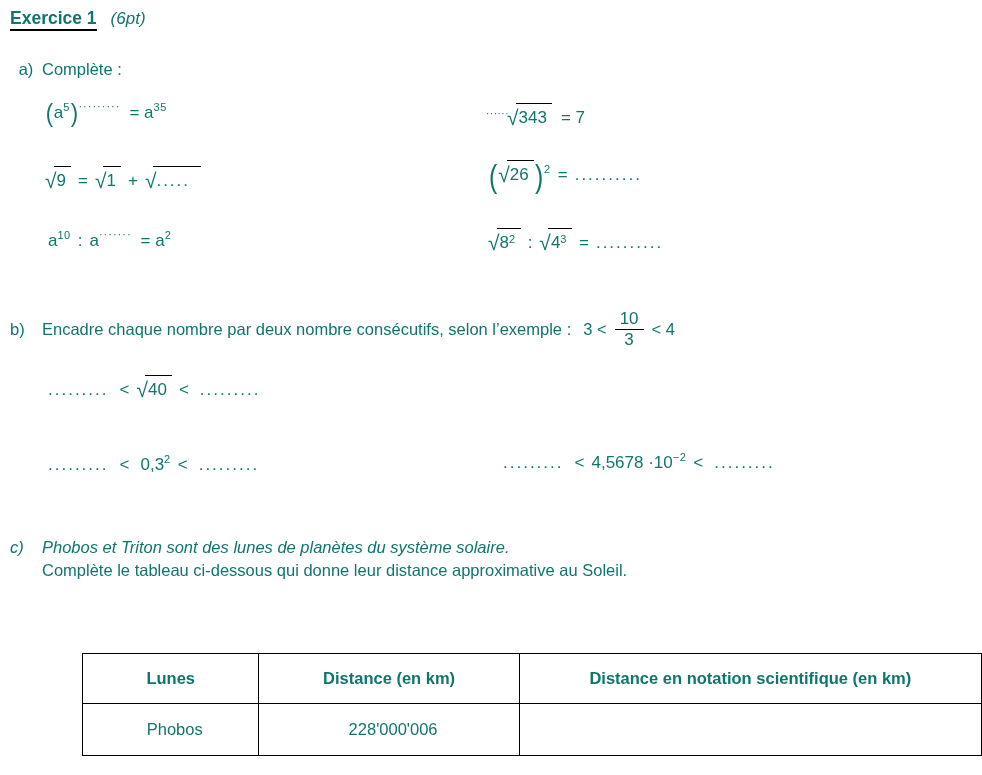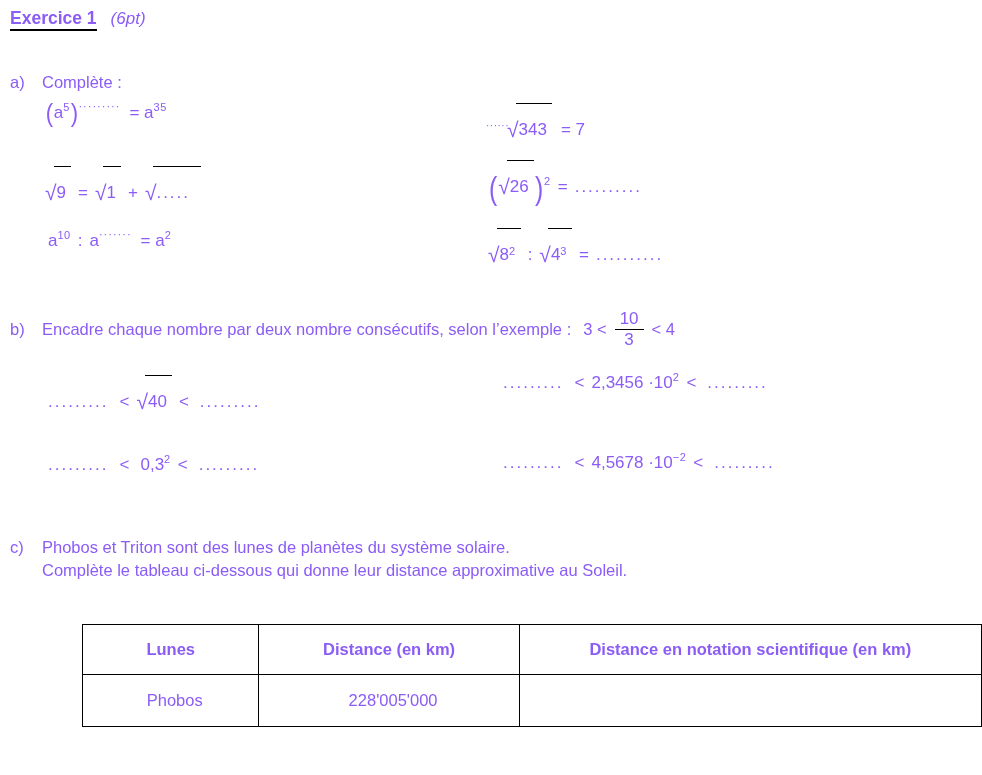--- a/index.html
+++ b/index.html
@@ -1,21 +1,21 @@
 <!DOCTYPE html>
 <html><head>
 <meta charset="utf-8">
 <style>
   html,body { margin:0; padding:0; background:#ffffff; }
   .page {
     position: relative;
     width: 982px;
     height: 775px;
     background: #ffffff;
-    color: #8b5cf6;
+    color: #0f766e;
     font-family: "Liberation Sans", "DejaVu Sans", sans-serif;
     font-size: 16.5px;
     overflow: hidden;
   }
   .abs { position: absolute; white-space: nowrap; }
 
   
   .title { font-weight: bold; font-size: 17.5px; border-bottom: 2px solid #000; padding-bottom: 1px; }
   .points { font-style: italic; font-size: 17px; margin-left: 14px; }
 
@@ -28,21 +28,21 @@
   .dotline { font-size: 11px; letter-spacing: 1px; top: -8px; }
   .idx { font-size: 10px; letter-spacing: 0.5px; position: relative; top: -6px; margin-right: -2px; }
   .op { margin: 0 7px; }
   .gap { margin-left: 9px; }
   .blank { letter-spacing: 2px; }
   .blank.l { margin-right: 4px; }
   .blank.r { margin-left: 4px; }
 
   .sqrt { display: inline-block; white-space: nowrap; }
   .sqrt .sign { display: inline-block; font-size: 21px; line-height: 1; vertical-align: -2px; }
-  .sqrt .bar { display: inline-block; border-top: 1.6px solid #000; margin-left: -3px; padding: 16px 5px 0 3px; line-height: 1.12; text-align: right; }
+  .sqrt .bar { display: inline-block; border-top: 1.6px solid #000; margin-left: -3px; padding: 4px 5px 0 3px; line-height: 1.12; text-align: right; }
   .sqrt .bar .sup { top: -5px; }
   .sqrt .bar .dots { letter-spacing: 2px; padding-right: 6px; }
 
   .bigp  { display: inline-block; font-size: 26px; line-height: 1; vertical-align: -4px; transform: scaleX(0.85); }
   .bigp2 { display: inline-block; font-size: 31px; line-height: 1; vertical-align: -7px; transform: scaleX(0.8); }
 
   .frac { display: inline-flex; flex-direction: column; text-align: center; vertical-align: middle; margin: 0 8px; font-size: 17px; line-height: 1.15; }
   .frac .den { border-top: 1.7px solid #000; }
   .frac .num, .frac .den { padding: 0 5px; }
 
@@ -62,21 +62,21 @@
 </style>
 </head>
 <body>
 
 <div class="page">
 
   <div class="abs" style="left:10px; top:8px;">
     <span class="title">Exercice 1</span><span class="points">(6pt)</span>
   </div>
 
-  <div class="abs" style="left:10px; top:73px;">
+  <div class="abs" style="left:10px; top:60px;text-align:center;">
     <span class="lab">a)</span><span>Complète :</span>
   </div>
 
   <div class="abs math" style="left:45px; top:100px;">
     <span class="bigp">(</span><span>a</span><span class="sup">5</span><span class="bigp">)</span><span class="sup dotline">·········</span><span class="gap">= a</span><span class="sup">35</span>
   </div>
 
   <div class="abs math" style="left:486px; top:103px;">
     <span class="idx">······</span><span class="sqrt"><span class="sign">√</span><span class="bar"><span>343</span></span></span><span class="gap">= 7</span>
   </div>
@@ -105,52 +105,49 @@
         <span class="num">10</span>
         <span class="den">3</span>
       </span>
       <span>&lt; 4</span>
   </div>
 
   <div class="abs math" style="left:48px; top:375px;">
     <span class="blank l">.........</span><span class="op">&lt;</span><span class="sqrt"><span class="sign">√</span><span class="bar"><span>40</span></span></span><span class="op">&lt;</span><span class="blank r">.........</span>
   </div>
 
-  <div class="abs math" style="left:503px; top:373px;">
-    <span class="blank l">.........</span><span class="op">&lt;</span><span>2,3456 ·10</span><span class="sup">2</span><span class="op">&lt;</span><span class="blank r">.........</span>
-  </div>
 
   <div class="abs math" style="left:48px; top:455px;">
     <span class="blank l">.........</span><span class="op">&lt;</span><span style="margin-left:4px;">0,3</span><span class="sup">2</span><span class="op">&lt;</span><span class="blank r">.........</span>
   </div>
 
   <div class="abs math" style="left:503px; top:453px;">
     <span class="blank l">.........</span><span class="op">&lt;</span><span>4,5678 ·10</span><span class="sup">−2</span><span class="op">&lt;</span><span class="blank r">.........</span>
   </div>
 
-  <div class="abs" style="left:10px; top:538px;">
+  <div class="abs" style="left:10px; top:538px;font-style:italic;">
     <span class="lab">c)</span><span>Phobos et Triton sont des lunes de planètes du système solaire.</span>
   </div>
   <div class="abs" style="left:42px; top:561px;">Complète le tableau ci-dessous qui donne leur distance approximative au Soleil.</div>
 
-  <table class="abs dtable" style="left:50px; top:624px;margin-left:32px;">
+  <table class="abs dtable" style="left:50px; top:653px;margin-left:32px;">
     <colgroup>
       <col style="width:185px;">
       <col style="width:270px;">
       <col style="width:473px;">
     </colgroup>
     <thead>
       <tr>
         <th>Lunes</th>
         <th>Distance (en km)</th>
         <th>Distance en notation scientifique (en km)</th>
       </tr>
     </thead>
     <tbody>
       <tr>
         <td>Phobos</td>
-        <td><span>228'005'000</span></td>
+        <td><span>228'000'006</span></td>
         <td></td>
       </tr>
     </tbody>
   </table>
 
 </div>
 
 </body></html>

